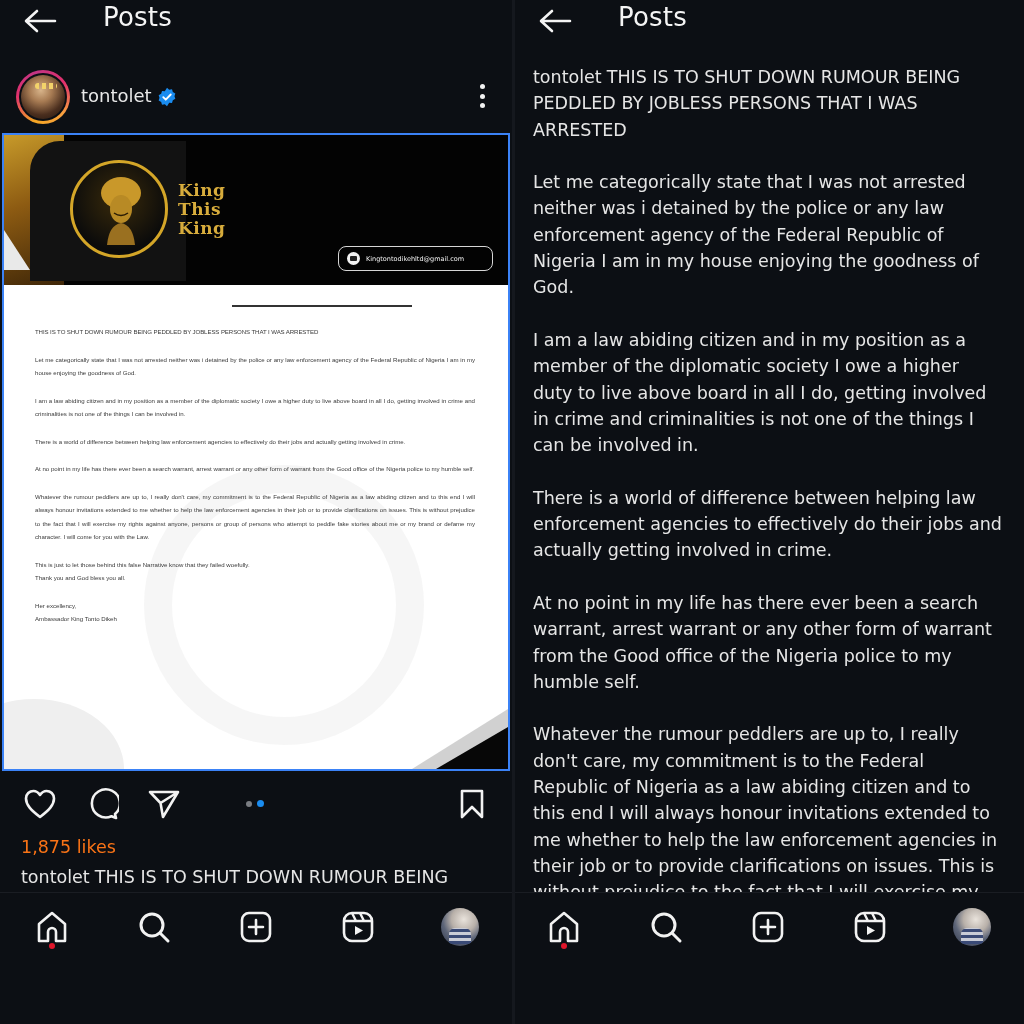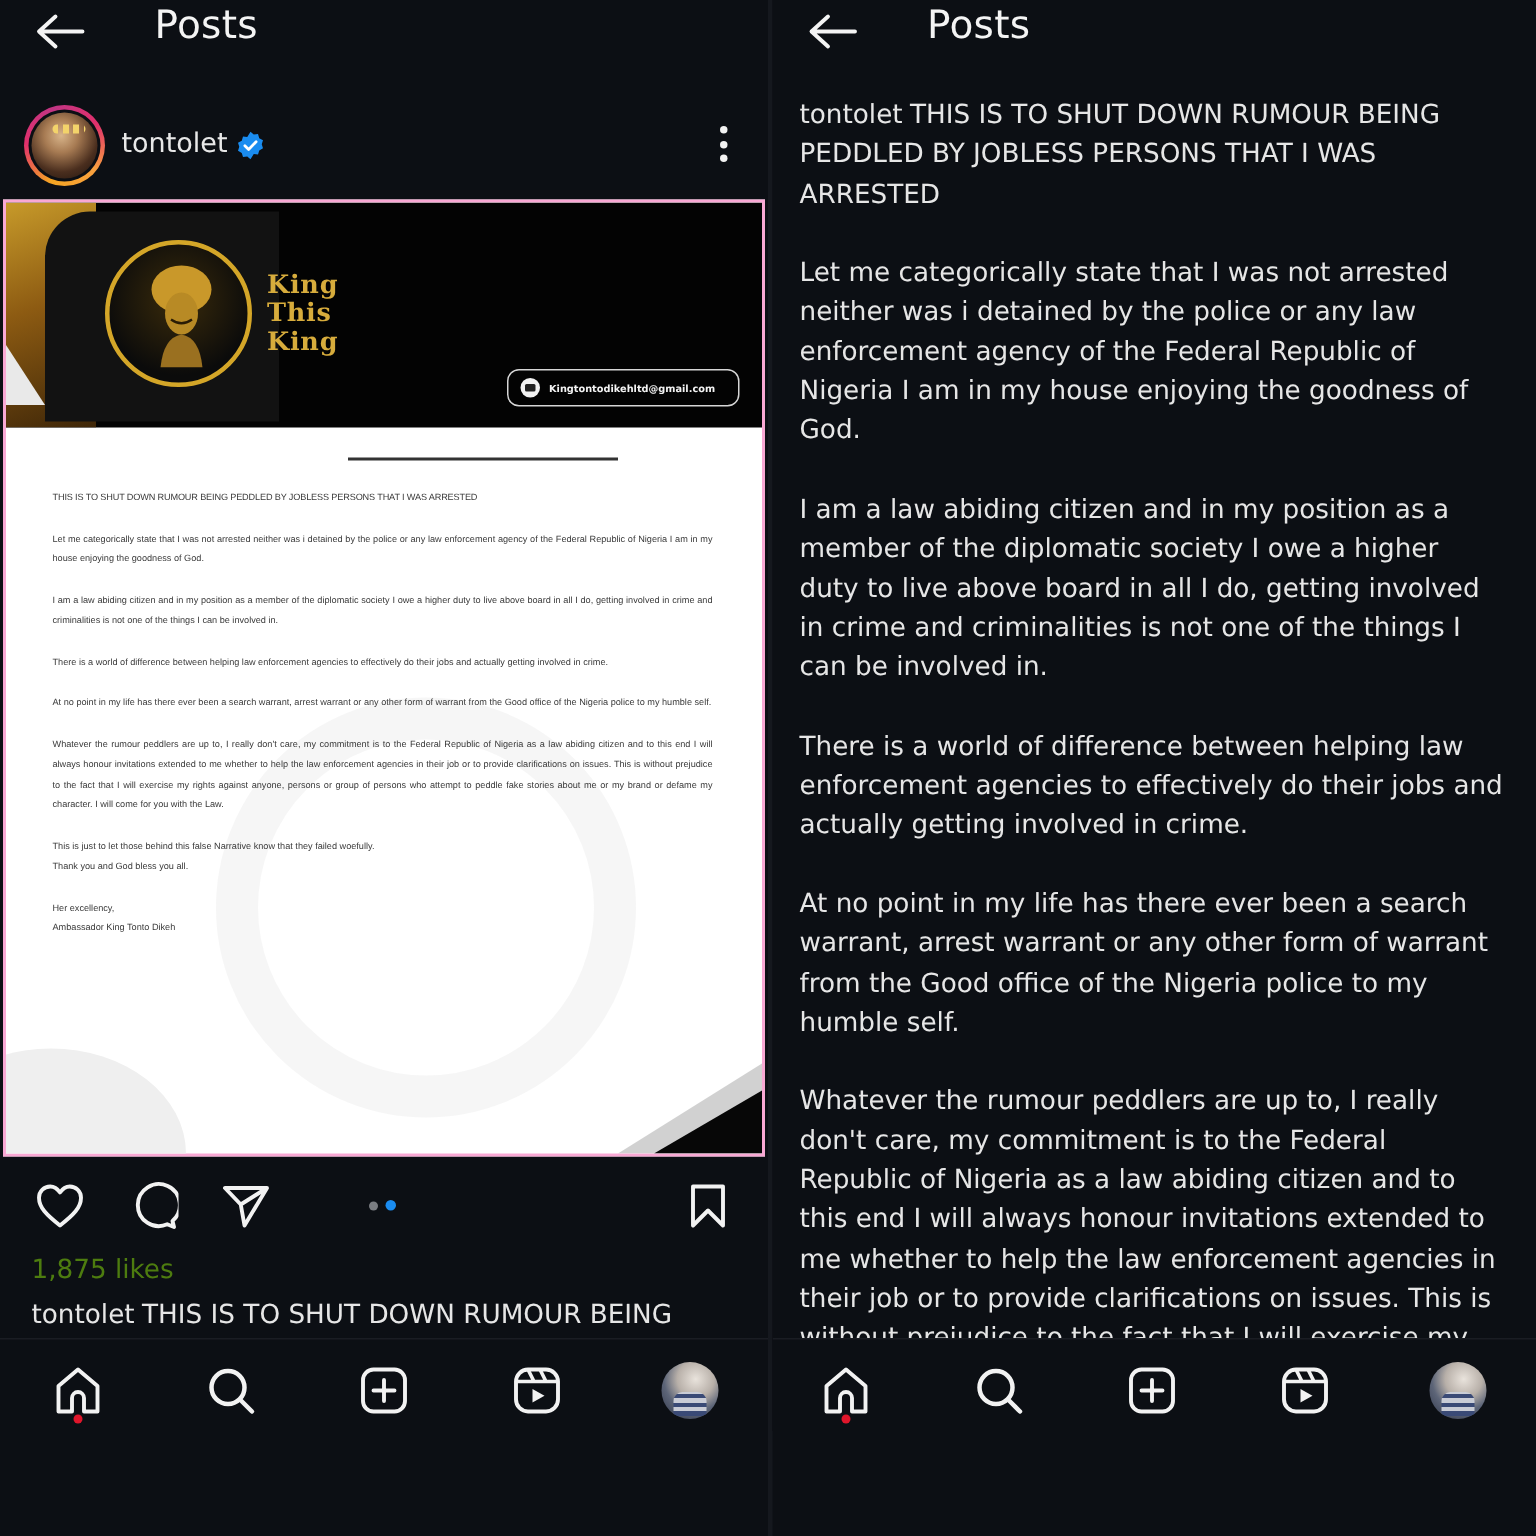--- a/index.html
+++ b/index.html
@@ -24,55 +24,55 @@
     .avatar-img { width: 100%; height: 100%; border-radius: 50%;
       background: radial-gradient(circle at 45% 35%, #d8b48a 0%, #a77b53 30%, #4a2e1e 65%, #1a110c 100%); position: relative; overflow: hidden; }
     .avatar-img::after { content: ""; position: absolute; left: 14px; top: 8px; width: 22px; height: 6px; border-radius: 3px;
       background: repeating-linear-gradient(90deg, #f3d36a 0 4px, transparent 4px 7px); }
     .username { position: absolute; left: 81px; top: 17px; font-size: 18px; color: #e8e8e8; cursor: pointer; }
     .verified { position: absolute; left: 157px; top: 19px; width: 20px; height: 20px; }
     .more-btn { position: absolute; right: 22px; top: 14px; width: 16px; height: 28px; display: flex; flex-direction: column; align-items: center; justify-content: space-between; cursor: pointer; padding: 2px 0; }
     .more-btn span { width: 5px; height: 5px; border-radius: 50%; background: #f2f2f2; display: block; }
 
     
-    .doc { position: absolute; left: 2px; top: 133px; width: 508px; height: 638px; background: #ffffff; overflow: hidden; border: 2px solid #f9a8d4; }
+    .doc { position: absolute; left: 2px; top: 133px; width: 508px; height: 638px; background: #ffffff; overflow: hidden; border: 2px solid #3b82f6; }
     .doc-banner { position: absolute; left: 0; top: 0; width: 100%; height: 150px; background: #030303; overflow: hidden; }
     .doc-banner .gold-edge { position: absolute; left: 0; top: 0; width: 60px; height: 150px;
       background: linear-gradient(160deg, #c79a2a 0%, #8d5b12 45%, #3e2608 100%); }
     .doc-banner .dark-blob { position: absolute; left: 26px; top: 6px; width: 156px; height: 140px; border-radius: 30px 0 0 0; background: #121212; }
     .doc-banner .white-wedge { position: absolute; left: 0; top: 95px; width: 0; height: 0;
       border-left: 26px solid #e9e9e9; border-top: 40px solid transparent; }
     .logo-circle { position: absolute; left: 66px; top: 25px; width: 98px; height: 98px; border-radius: 50%; border: 3px solid #d4a628;
       background: radial-gradient(circle at 50% 40%, #3a2b0b 0%, #0b0b0b 70%); overflow: hidden; }
     .logo-face { position: absolute; left: 24px; top: 12px; width: 48px; height: 70px; }
     .logo-text { position: absolute; left: 174px; top: 46px; font-family: "DejaVu Serif", serif; font-size: 17px; line-height: 19px; color: #d7ac3c; font-weight: bold; letter-spacing: 0.5px; }
     .logo-text div { white-space: nowrap; }
     .email-pill { position: absolute; left: 334px; top: 111px; width: 155px; height: 25px; border: 1.5px solid #d6d6d6; border-radius: 8px; display: flex; align-items: center; padding-left: 8px; }
     .email-pill .mail-dot { width: 13px; height: 13px; border-radius: 50%; background: #f2f2f2; position: relative; margin-right: 6px; }
     .email-pill .mail-dot::after { content: ""; position: absolute; left: 3px; top: 4px; width: 7px; height: 5px; background: #222; border-radius: 1px; }
-    .email-pill .mail-text { font-size: 6.5px; font-weight: bold; color: #f3f3f3; white-space: nowrap; text-align: center; }
+    .email-pill .mail-text { font-size: 6.5px; font-weight: normal; color: #f3f3f3; white-space: nowrap; text-align: center; }
 
     .doc-rule { position: absolute; left: 228px; top: 170px; width: 180px; height: 2px; background: #333; }
     .watermark { position: absolute; left: 140px; top: 330px; width: 280px; height: 280px; border-radius: 50%; border: 28px solid #f4f4f4; opacity: 0.8; }
     .doc-body { position: absolute; left: 31px; top: 190px; width: 440px; font-family: "Liberation Sans", sans-serif; font-size: 6.1px; line-height: 13.5px; color: #3a3a3a; }
     .doc-body p { margin-bottom: 14px; text-align: justify; }
     .doc-body .heading { margin-bottom: 14px; letter-spacing: -0.1px; }
     .doc-body .closing { margin-bottom: 14px; }
     .doc-body .sign { line-height: 13.5px; }
     .doc-footer-left { position: absolute; left: -60px; bottom: -70px; width: 180px; height: 140px; border-radius: 50%; background: #efefef; }
     .doc-footer-right { position: absolute; right: 0; bottom: 0; width: 0; height: 0; border-right: 72px solid #070707; border-top: 42px solid transparent; }
     .doc-footer-right2 { position: absolute; right: 0; bottom: 0; width: 0; height: 0; border-right: 96px solid #bdbdbd; border-top: 60px solid transparent; opacity: 0.7; }
 
     
     .actions { position: absolute; top: 782px; left: 0; right: 0; height: 44px; }
     .action-btn { position: absolute; top: 4px; width: 36px; height: 36px; display: flex; align-items: center; justify-content: center; cursor: pointer; }
     .carousel-dots { position: absolute; left: 246px; top: 18px; display: flex; gap: 5px; align-items: center; }
     .carousel-dots span { width: 6px; height: 6px; border-radius: 50%; display: block; }
 
-    .likes { position: absolute; top: 837px; left: 21px; font-size: 17.5px; color: #4d7c0f; }
+    .likes { position: absolute; top: 837px; left: 21px; font-size: 17.5px; color: #f97316; }
     .caption { position: absolute; top: 864px; left: 21px; width: 470px; font-size: 17.5px; line-height: 26.5px; color: #e6e6e6; }
     .caption .cap-user { margin-right: 5px; }
 
     
     .caption-full { position: absolute; top: 64px; left: 18px; width: 470px; font-size: 17.5px; line-height: 26.3px; color: #e6e6e6; }
     .caption-full p { margin-bottom: 26.3px; }
     .caption-full .cap-user { margin-right: 5px; }
 
     
     .bottom-nav { position: absolute; left: 0; right: 0; bottom: 0; height: 62px; background: #0c0f14; border-top: 1px solid #1a1d23; }

